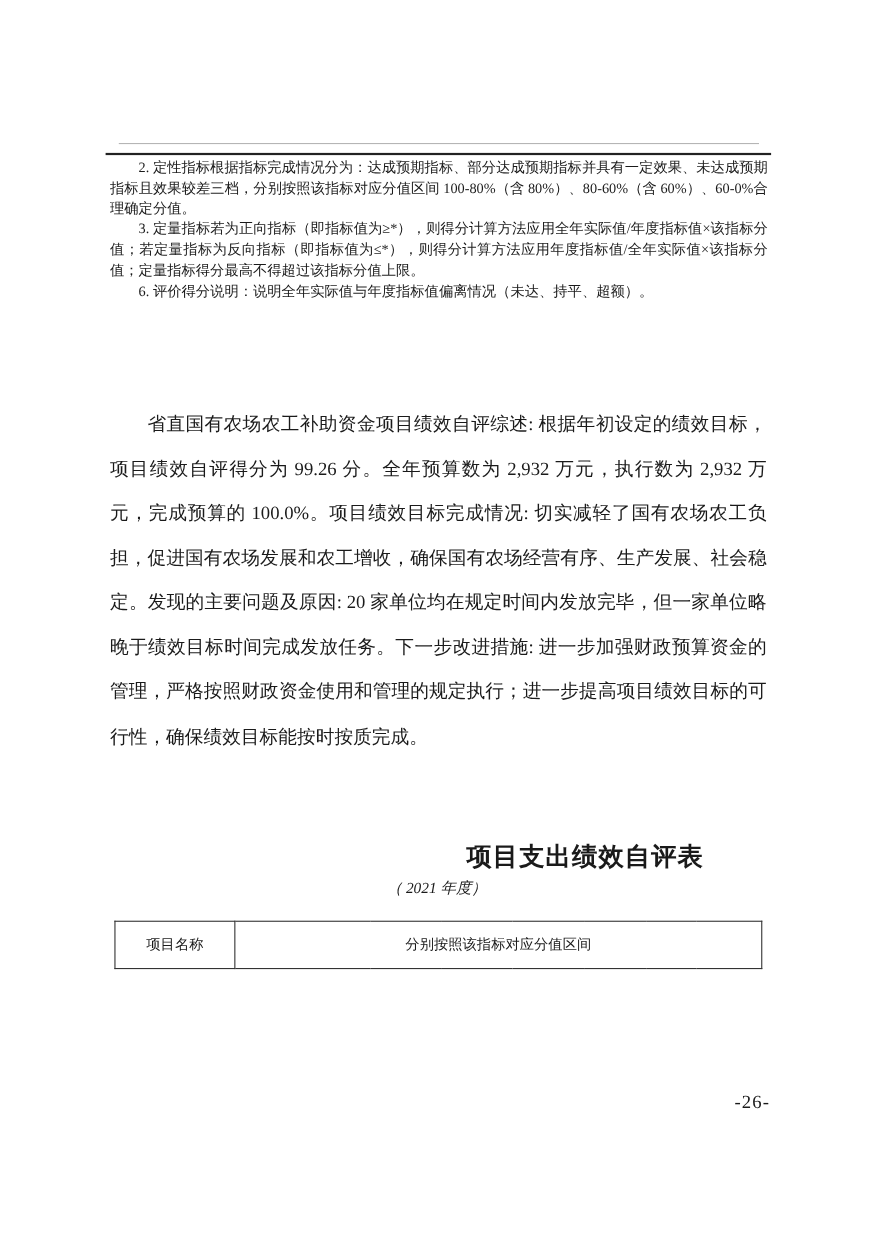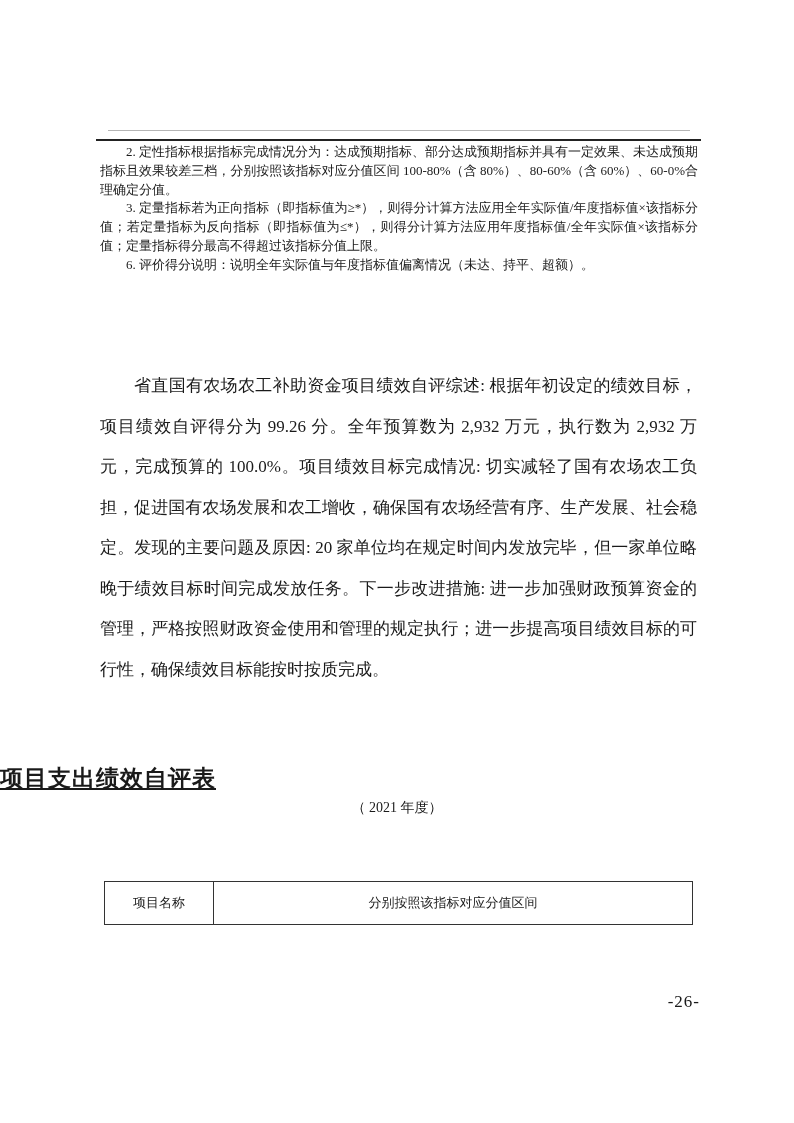--- a/index.html
+++ b/index.html
@@ -41,40 +41,39 @@
     width: 597px;
     font-size: 17px;
     line-height: 40.5px;
     text-align: justify;
     text-indent: 2em;
   }
   .tbl-title {
     position: absolute;
     left: 0; top: 763px;
     width: 640px;
-    text-align: left;
+    text-align: right;
     font-size: 23px;
     font-weight: bold;
     letter-spacing: 1px;
-    text-decoration: underline;
   }
   .tbl-subtitle {
     position: absolute;
     left: 0; top: 799px;
     width: 794px;
     text-align: center;
     font-size: 14px;
+    font-style: italic;
   }
   table.eval {
     position: absolute;
     left: 104px; top: 837px;
     width: 588px;
     border-collapse: collapse;
     table-layout: fixed;
-    margin-top: 44px;
   }
   table.eval td {
     border: 1.5px solid #333333;
     text-align: center;
     vertical-align: middle;
     font-size: 13px;
     line-height: 1.5;
     padding: 2px 3px;
     overflow: hidden;
   }

